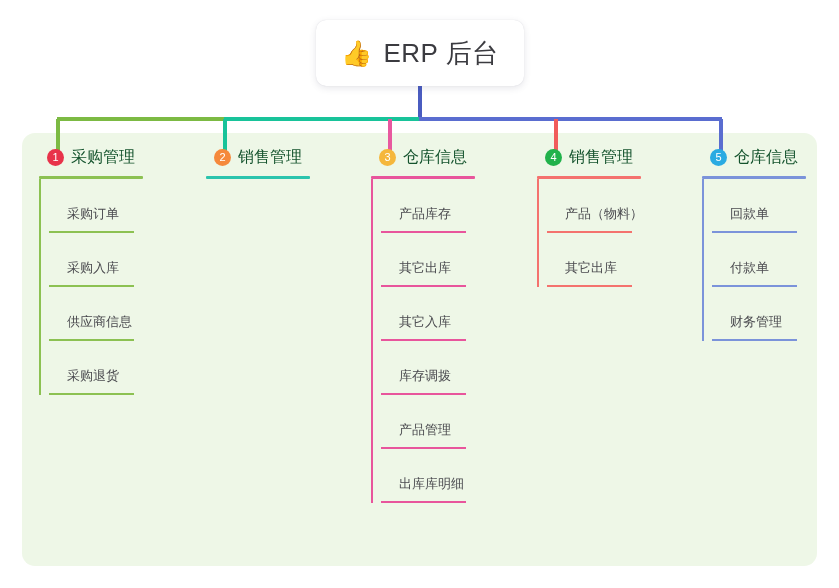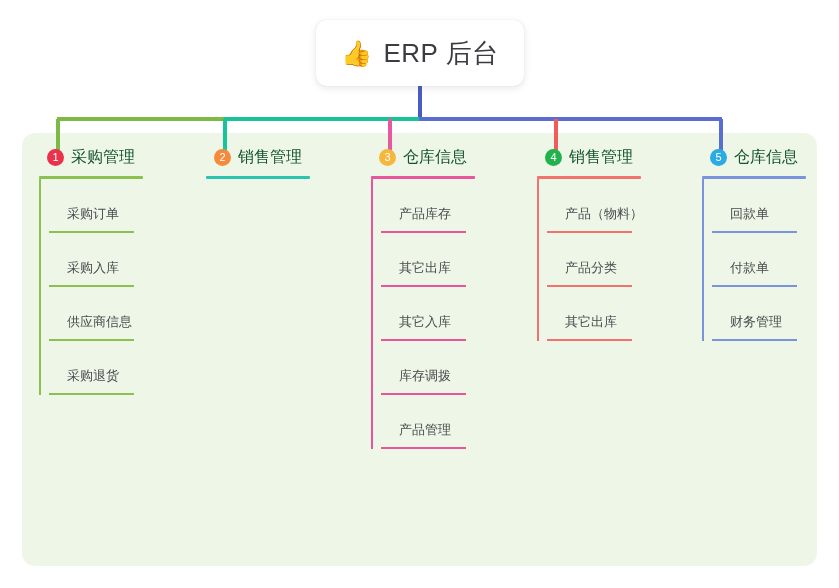--- a/index.html
+++ b/index.html
@@ -219,39 +219,39 @@
           <div class="leaf-underline" style="background: rgb(232, 85, 156);"></div>
         </div>
         <div class="leaf">
           <span class="leaf-text">库存调拨</span>
           <div class="leaf-underline" style="background: rgb(232, 85, 156);"></div>
         </div>
         <div class="leaf">
           <span class="leaf-text">产品管理</span>
           <div class="leaf-underline" style="background: rgb(232, 85, 156);"></div>
         </div>
+        <div class="leaf">
+          <span class="leaf-text">出库库明细</span>
+          <div class="leaf-underline" style="background: rgb(232, 85, 156);"></div>
+        </div>
       </div>
     </div>
     <div class="column" style="left: 533px;">
       <div class="col-header">
         <span class="badge" style="background: rgb(33, 178, 75);">4</span>
         <span class="col-title">销售管理</span>
       </div>
       <div class="col-underline" style="background: rgb(244, 114, 110);"></div>
       <div class="leaf-area">
         <div class="spine" style="background: rgb(244, 114, 110);"></div>
         <div class="leaf">
           <span class="leaf-text">产品（物料）</span>
           <div class="leaf-underline" style="background: rgb(244, 114, 110);"></div>
         </div>
         <div class="leaf">
-          <span class="leaf-text">产品分类</span>
-          <div class="leaf-underline" style="background: rgb(244, 114, 110);"></div>
-        </div>
-        <div class="leaf">
           <span class="leaf-text">其它出库</span>
           <div class="leaf-underline" style="background: rgb(244, 114, 110);"></div>
         </div>
       </div>
     </div>
     <div class="column" style="left: 698px;">
       <div class="col-header">
         <span class="badge" style="background: rgb(42, 171, 226);">5</span>
         <span class="col-title">仓库信息</span>
       </div>

